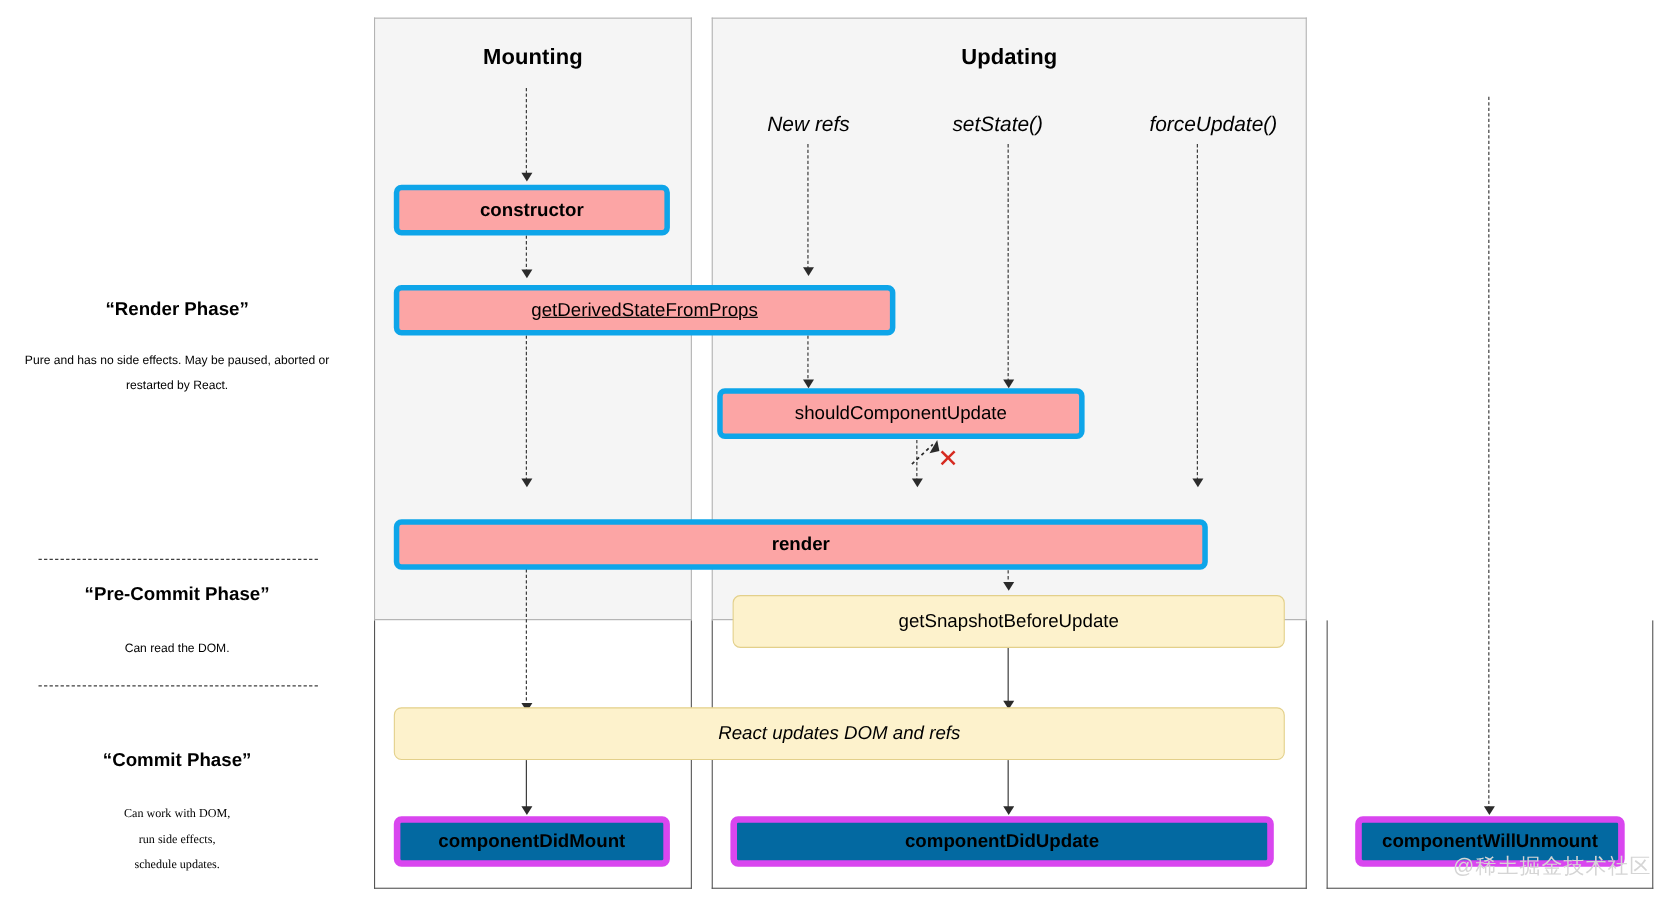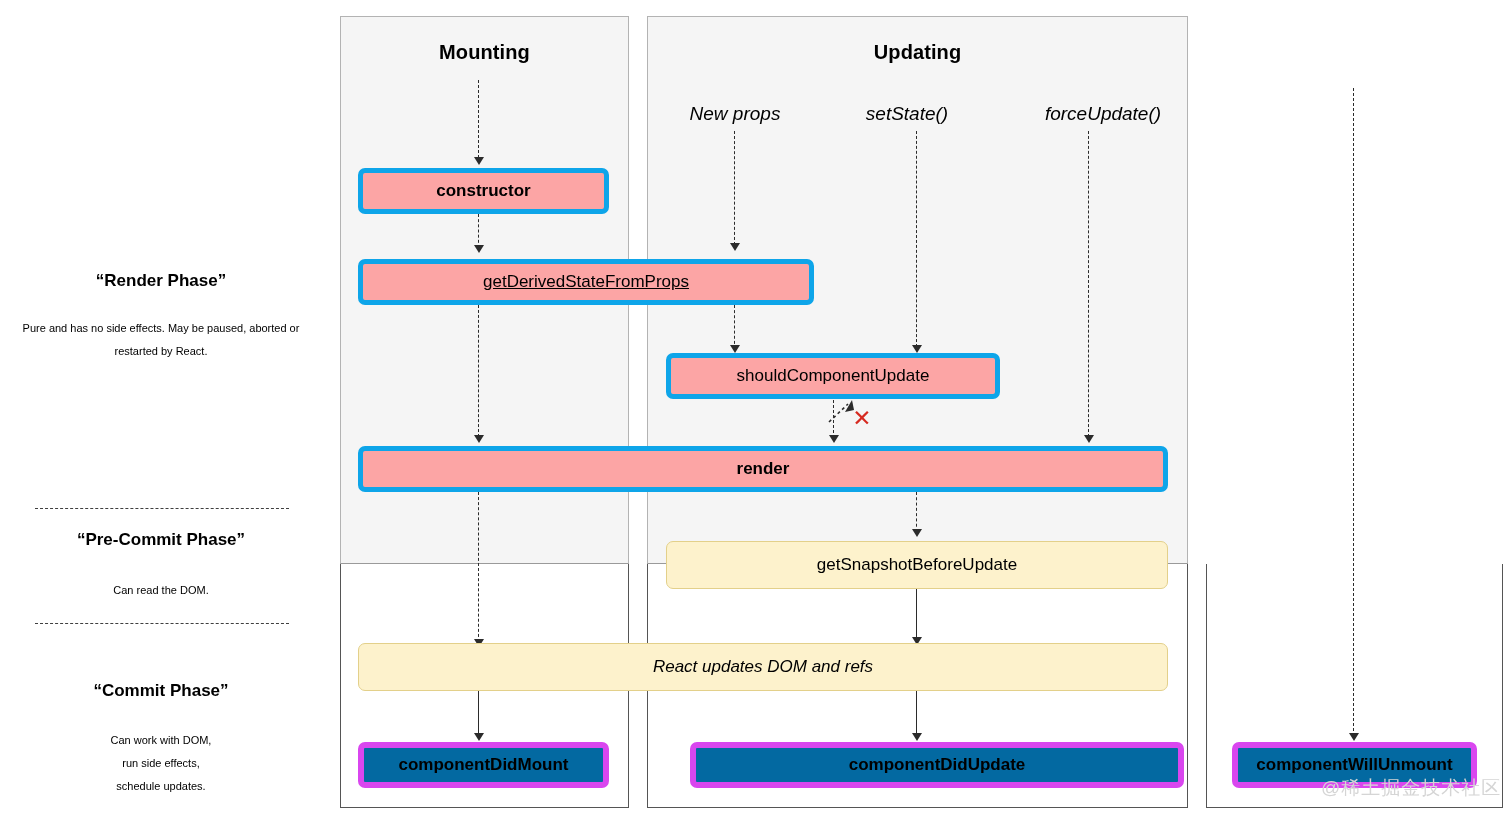--- a/index.html
+++ b/index.html
@@ -141,36 +141,36 @@
 restarted by React.</div>
 
   <div class="legend-sep" style="left:35px;width:254px;top:508px;"></div>
 
   <div class="legend-head" style="top:530px;text-align:center;">“Pre-Commit Phase”</div>
   <div class="legend-body" style="top:579px;white-space:pre-line;">Can read the DOM.</div>
 
   <div class="legend-sep" style="left:35px;width:254px;top:623px;"></div>
 
   <div class="legend-head" style="top:681px;">“Commit Phase”</div>
-  <div class="legend-body" style="top:729px;white-space:pre-line;">Can work with DOM,
+  <div class="legend-body" style="top:729px;white-space:pre-line;font-family:Liberation Serif, serif;">Can work with DOM,
 run side effects,
 schedule updates.</div>
 
   <div class="panel panel-top" style="left:340px;top:16px;width:289px;height:548px;">
     <div class="panel-title">Mounting</div>
   </div>
   <div class="panel panel-top" style="left:647px;top:16px;width:541px;height:548px;">
     <div class="panel-title">Updating</div>
   </div>
 
   <div class="panel panel-bottom" style="left:340px;top:564px;width:289px;height:244px;"></div>
   <div class="panel panel-bottom" style="left:647px;top:564px;width:541px;height:244px;"></div>
   <div class="panel panel-bottom" style="left:1206px;top:564px;width:297px;height:244px;"></div>
 
-  <div class="trigger" style="left:735px;top:103px;">New props</div>
+  <div class="trigger" style="left:735px;top:103px;">New refs</div>
   <div class="trigger" style="left:907px;top:103px;">setState()</div>
   <div class="trigger" style="left:1103px;top:103px;">forceUpdate()</div>
 
   <div class="vline dashed" style="left:478px;top:80px;height:78px;"></div>
   <div class="arrowhead" style="left:479px;top:157px;"></div>
 
   <div class="vline dashed" style="left:478px;top:214px;height:34px;"></div>
   <div class="arrowhead" style="left:479px;top:245px;"></div>
 
   <div class="vline dashed" style="left:478px;top:305px;height:132px;"></div>
@@ -212,29 +212,29 @@
   <div class="vline solid" style="left:916px;top:691px;height:44px;"></div>
   <div class="arrowhead" style="left:917px;top:733px;"></div>
 
   <div class="vline dashed" style="left:1353px;top:88px;height:648px;"></div>
   <div class="arrowhead" style="left:1354px;top:733px;"></div>
 
   <div class="lbox blue bold" style="left:358px;top:168px;width:251px;height:46px;">constructor</div>
 
   <div class="lbox blue" style="left:358px;top:259px;width:456px;height:46px;text-decoration:underline;">getDerivedStateFromProps</div>
 
-  <div class="lbox blue" style="left:666px;top:353px;width:334px;height:46px;">shouldComponentUpdate</div>
-
-  <div class="lbox blue bold" style="left:358px;top:446px;width:810px;height:46px;">render</div>
+  <div class="lbox blue" style="left:652px;top:353px;width:334px;height:46px;">shouldComponentUpdate</div>
+
+  <div class="lbox blue bold" style="left:358px;top:472px;width:740px;height:46px;">render</div>
 
   <div class="lbox yellow" style="left:666px;top:541px;width:502px;height:48px;">getSnapshotBeforeUpdate</div>
 
   <div class="lbox yellow italic" style="left:358px;top:643px;width:810px;height:48px;">React updates DOM and refs</div>
 
   <div class="lbox green bold" style="left:358px;top:742px;width:251px;height:46px;">componentDidMount</div>
 
-  <div class="lbox green bold" style="left:690px;top:742px;width:494px;height:46px;">componentDidUpdate</div>
+  <div class="lbox green bold" style="left:664px;top:742px;width:494px;height:46px;">componentDidUpdate</div>
 
   <div class="lbox green bold" style="left:1232px;top:742px;width:245px;height:46px;">componentWillUnmount</div>
 
   <div class="watermark" style="left:1321px;top:775px;">@稀土掘金技术社区</div>
 
 </div>
 
 </body></html>

